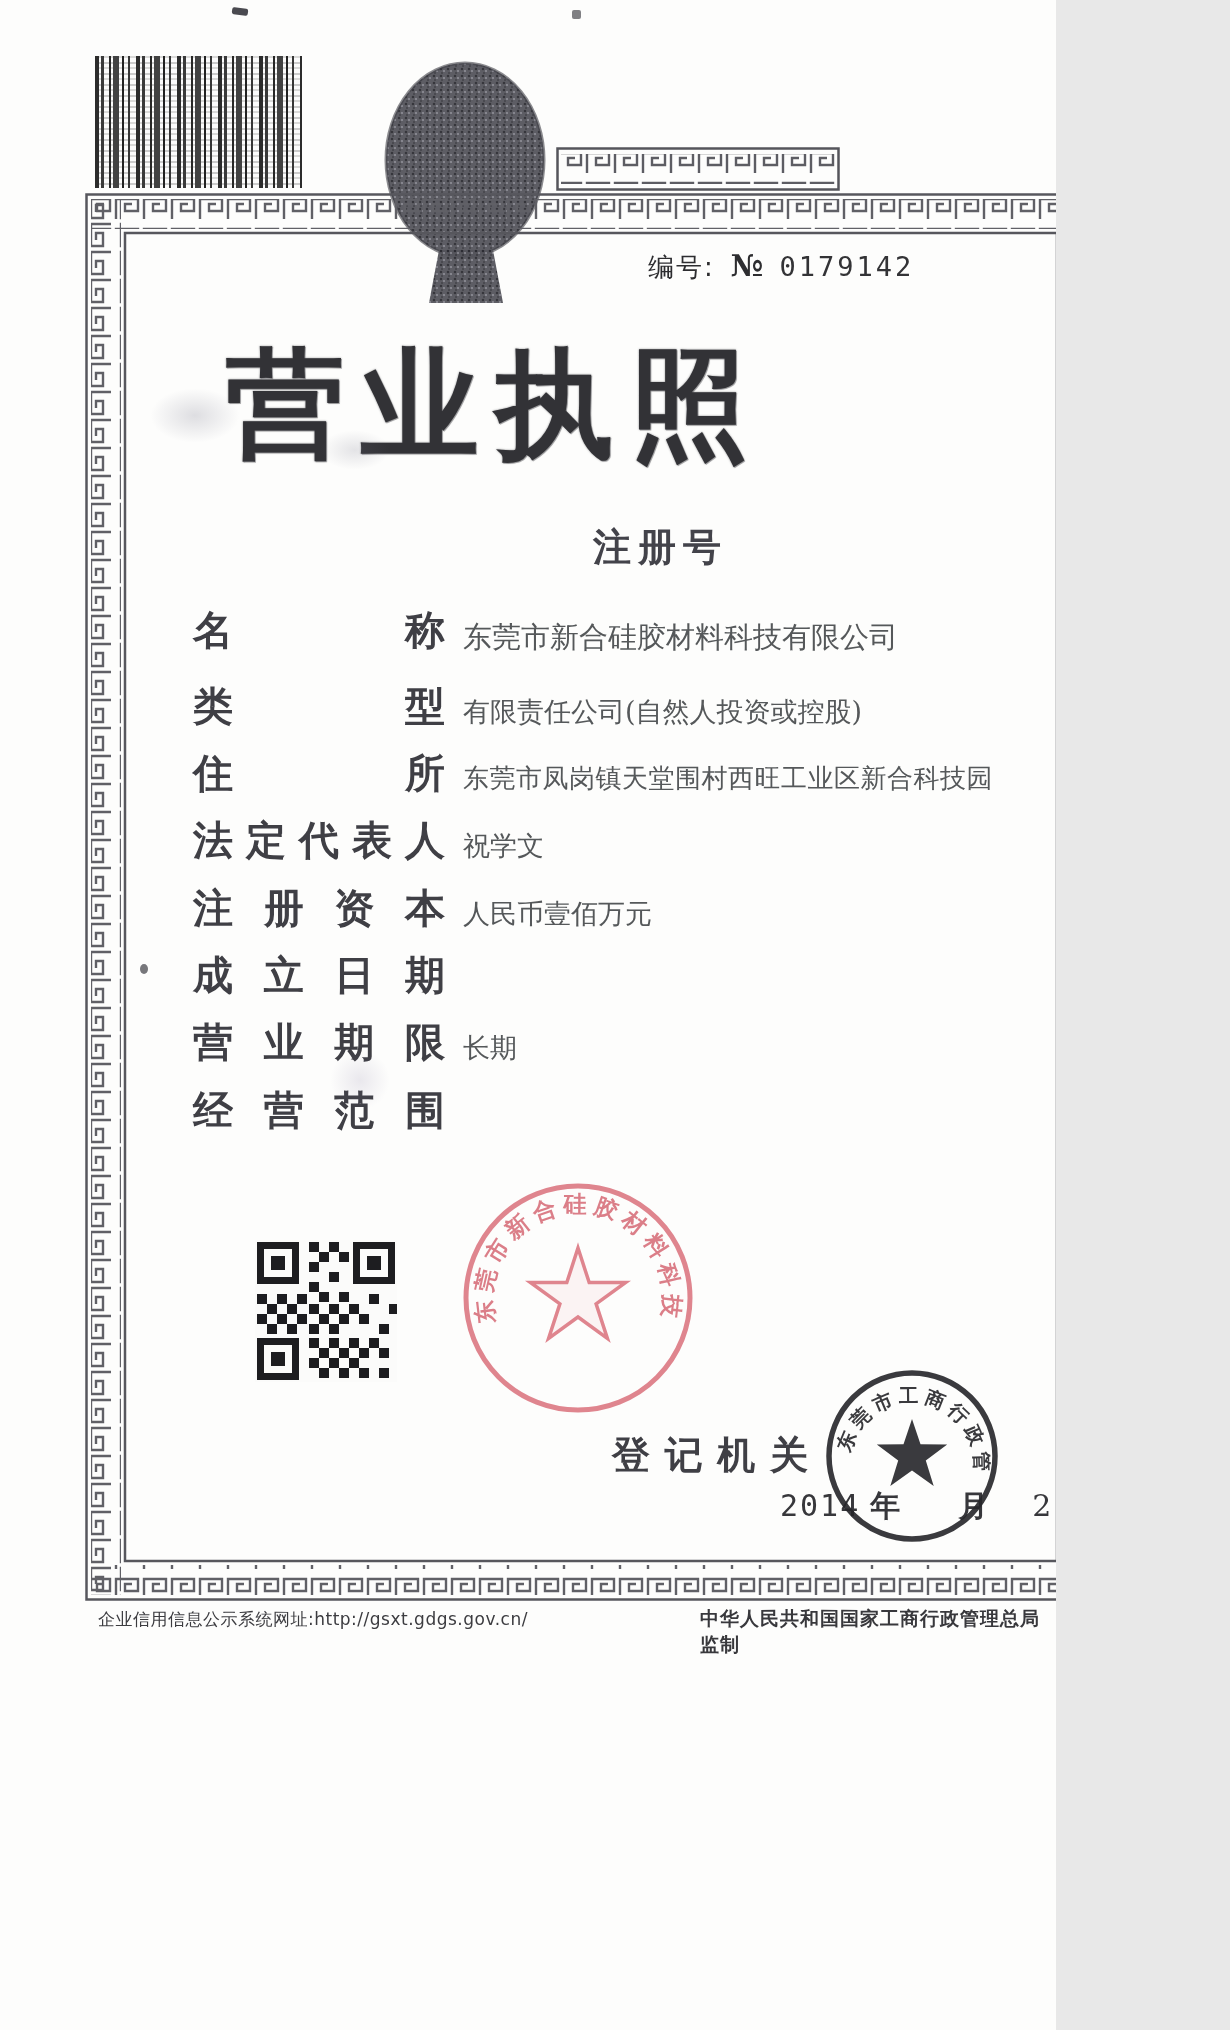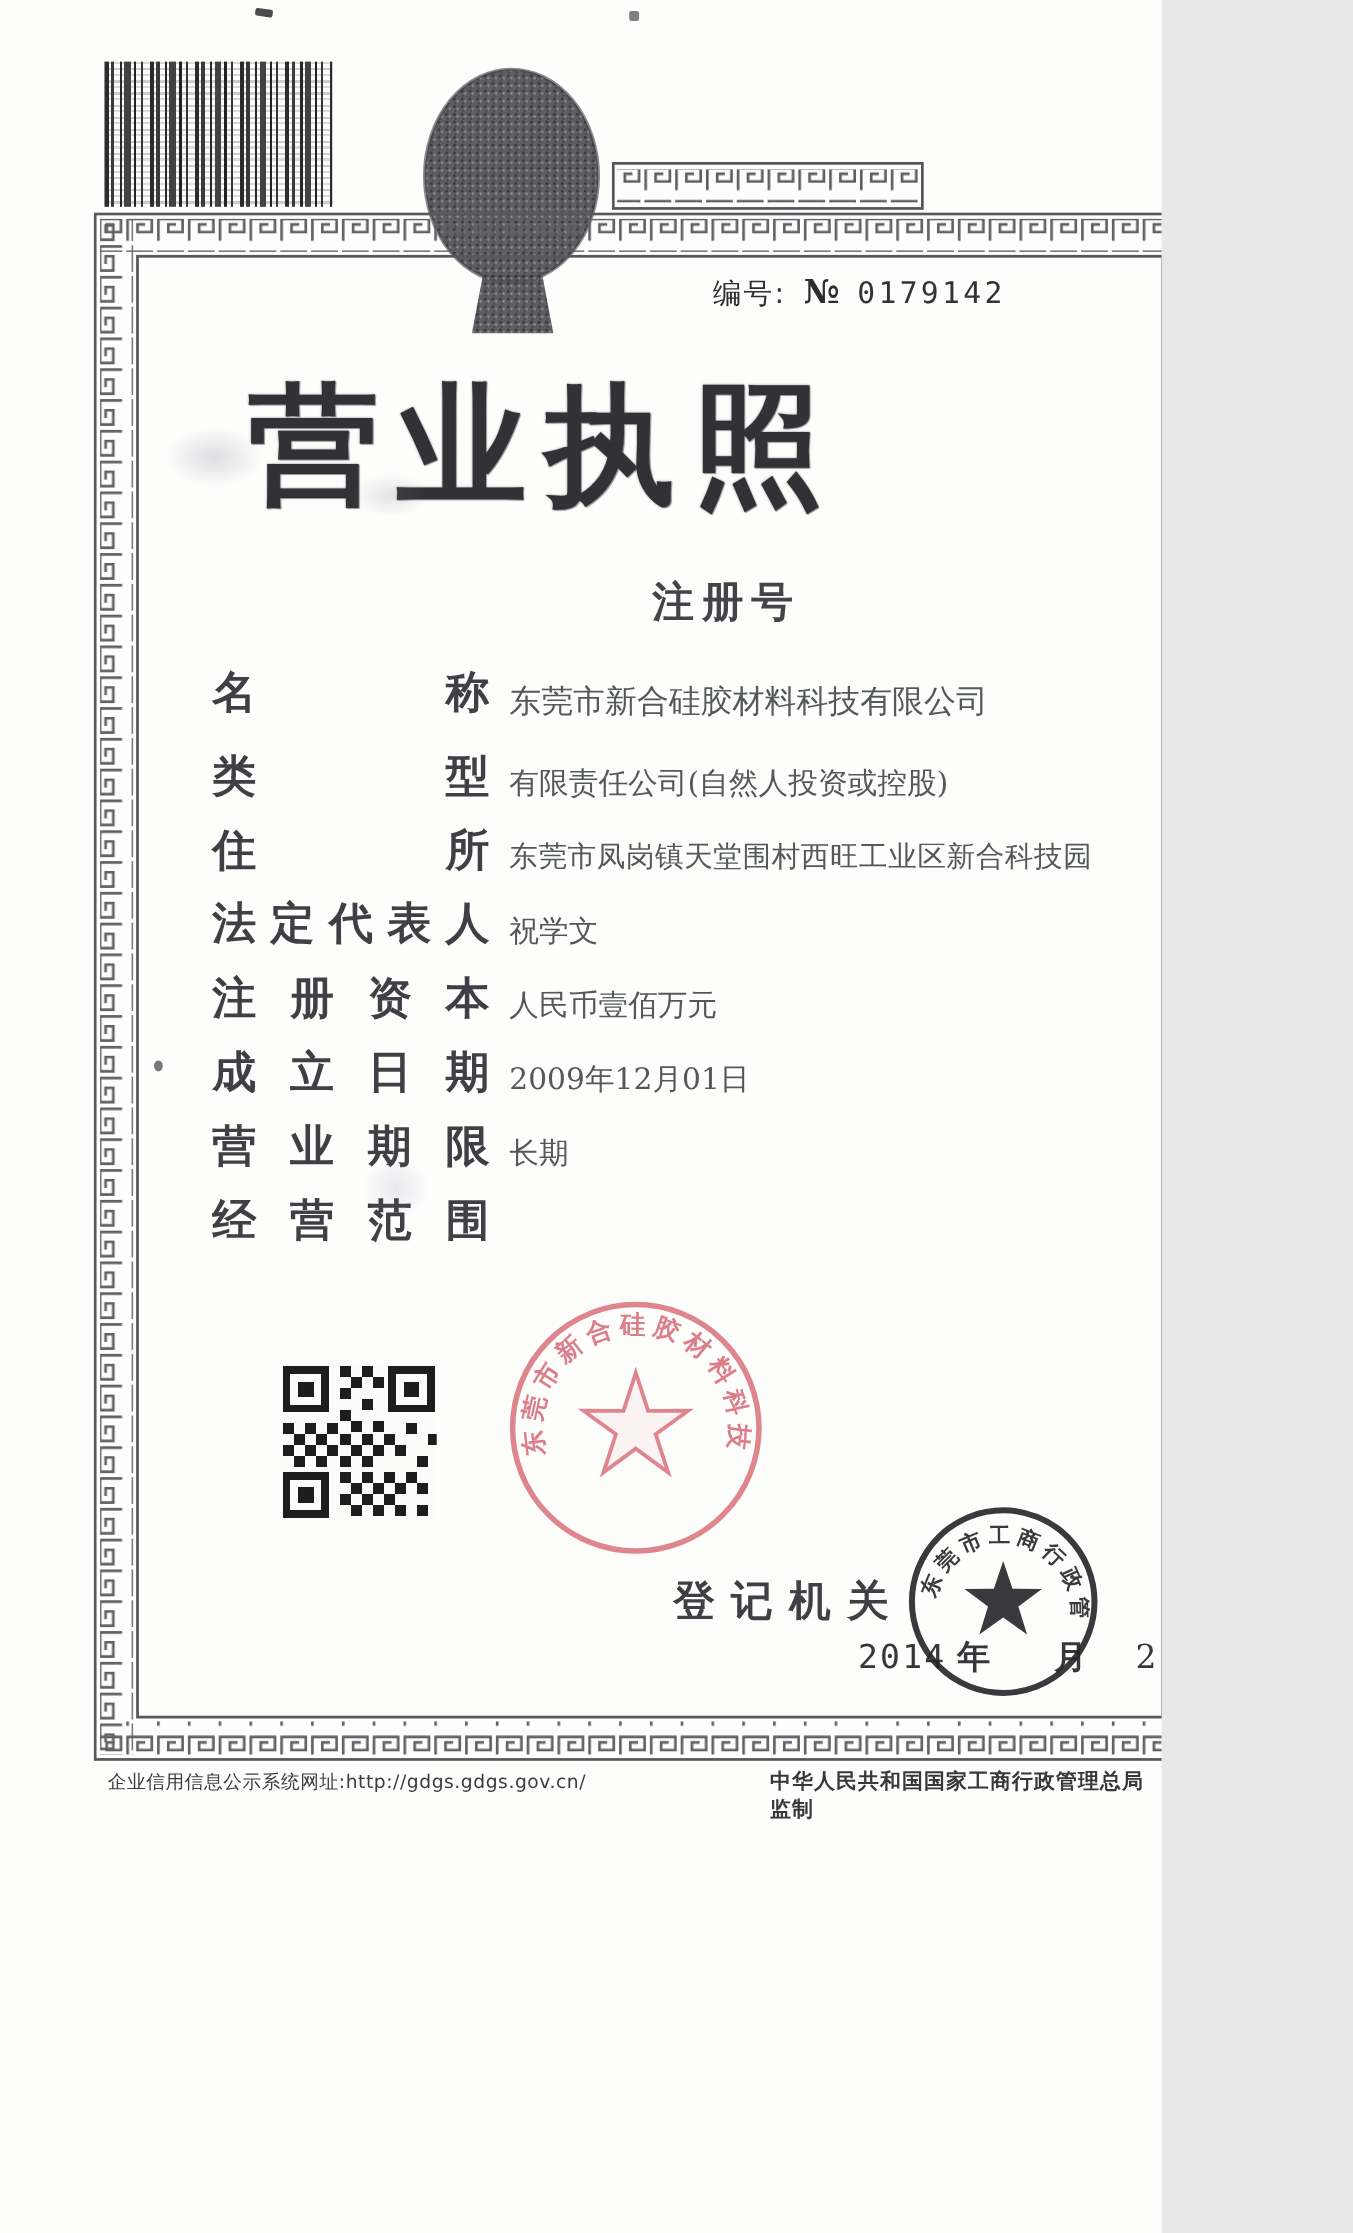--- a/index.html
+++ b/index.html
@@ -172,21 +172,20 @@
       </div>
     <div class="val v-std">人民币壹佰万元</div>
   </div>
   <div class="abs row" style="top:953px;">
     <div class="lbl spread">
         <span>成</span>
         <span>立</span>
         <span>日</span>
         <span>期</span>
       </div>
-    <div class="val v-std v-date">2009年12月01日</div>
   </div>
   <div class="abs row" style="top:1020px;">
     <div class="lbl spread">
         <span>营</span>
         <span>业</span>
         <span>期</span>
         <span>限</span>
       </div>
     <div class="val v-std">长期</div>
   </div>
@@ -289,21 +288,21 @@
     <defs>
       <path id="authArc" d="M 29.5,119 A 63,63 0 1 1 150.5,119" fill="none"></path>
     </defs>
     <circle cx="90" cy="92" r="83" fill="none" stroke="#26262a" stroke-width="5.5"></circle>
     <path d="M90,55 L98.5,80.3 L125.2,80.6 L103.8,96.5 L111.7,121.9 L90,106.5 L68.3,121.9 L76.2,96.5 L54.8,80.6 L81.5,80.3 Z" fill="#26262a"></path>
     <text font-size="19.5" fill="#26262a" letter-spacing="5" font-weight="bold" font-family="DejaVu Sans, sans-serif">
       <textPath href="#authArc" startOffset="30">东莞市工商行政管理局</textPath>
     </text>
   </svg>
 
-  <div class="abs footer-left">企业信用信息公示系统网址:http://gdgs.gdgs.gov.cn/</div>
+  <div class="abs footer-left">企业信用信息公示系统网址:http://gsxt.gdgs.gov.cn/</div>
   <div class="abs footer-right">中华人民共和国国家工商行政管理总局监制</div>
 
   <div class="abs speck" style="left:232px;top:8px;width:16px;height:7px;transform:rotate(8deg);"></div>
   <div class="abs speck" style="left:572px;top:10px;width:9px;height:9px;opacity:.7;"></div>
   <div class="abs speck" style="left:140px;top:964px;width:8px;height:10px;opacity:.75;border-radius:50%;"></div>
   <div class="abs smudge1"></div>
   <div class="abs smudge2"></div>
   <div class="abs smudge3"></div>
 
 </div>

